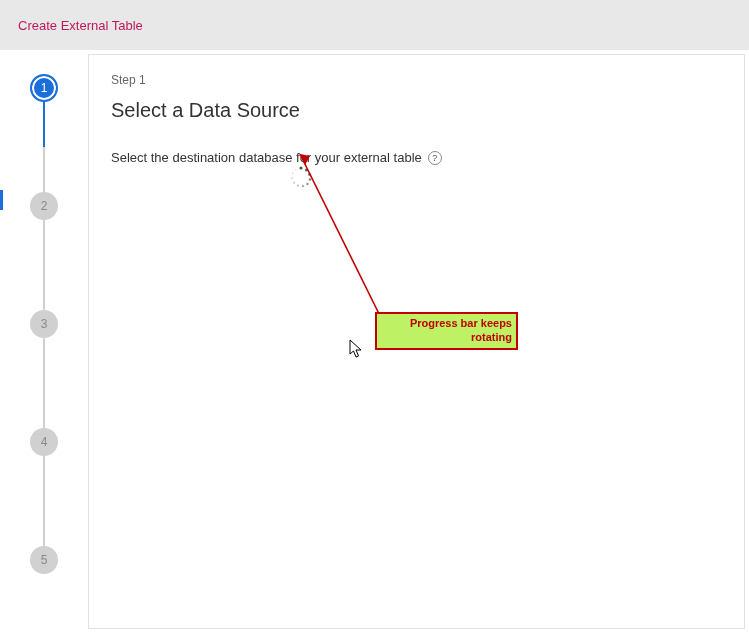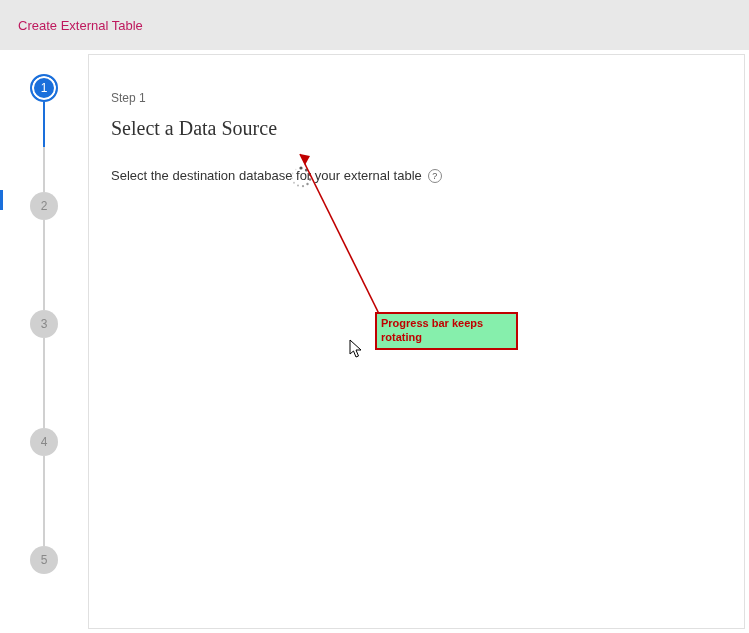--- a/index.html
+++ b/index.html
@@ -37,21 +37,21 @@
       width: 88px;
       height: 100%;
       display: flex;
       justify-content: center;
       padding-top: 24px;
     }
     .content-col {
       flex: 1;
       border: 1px solid #e0e0e0;
       margin: 4px 4px 4px 0;
-      padding: 36px 22px;
+      padding: 18px 22px;
       position: relative;
       background: #ffffff;
     }
     .stepper {
       display: flex;
       flex-direction: column;
       align-items: center;
     }
     .step-circle {
       width: 28px;
@@ -79,21 +79,20 @@
     .step-label {
       font-size: 12px;
       color: #666;
       margin-bottom: 12px;
     }
     .step-title {
       font-size: 20px;
       font-weight: 400;
       color: #333;
       margin-bottom: 28px;
-      font-family: Liberation Serif, serif;
     }
     .step-instruction {
       font-size: 13px;
       color: #333;
       display: flex;
       align-items: center;
       gap: 6px;
     }
     .help-icon {
       display: inline-flex;
@@ -122,25 +121,25 @@
     .annotation-box {
       position: absolute;
       left: 375px;
       top: 312px;
       width: 143px;
       height: 38px;
       border: 2px solid #c00000;
       display: flex;
       align-items: center;
       justify-content: center;
-      text-align: left;
+      text-align: right;
       font-size: 11px;
       font-weight: 700;
       color: #c00000;
-      background: #86efac;
+      background: #bef264;
       line-height: 1.25;
       padding: 2px 4px;
     }
     .arrow-svg {
       position: absolute;
       left: 288px;
       top: 142px;
       width: 110px;
       height: 198px;
       pointer-events: none;

